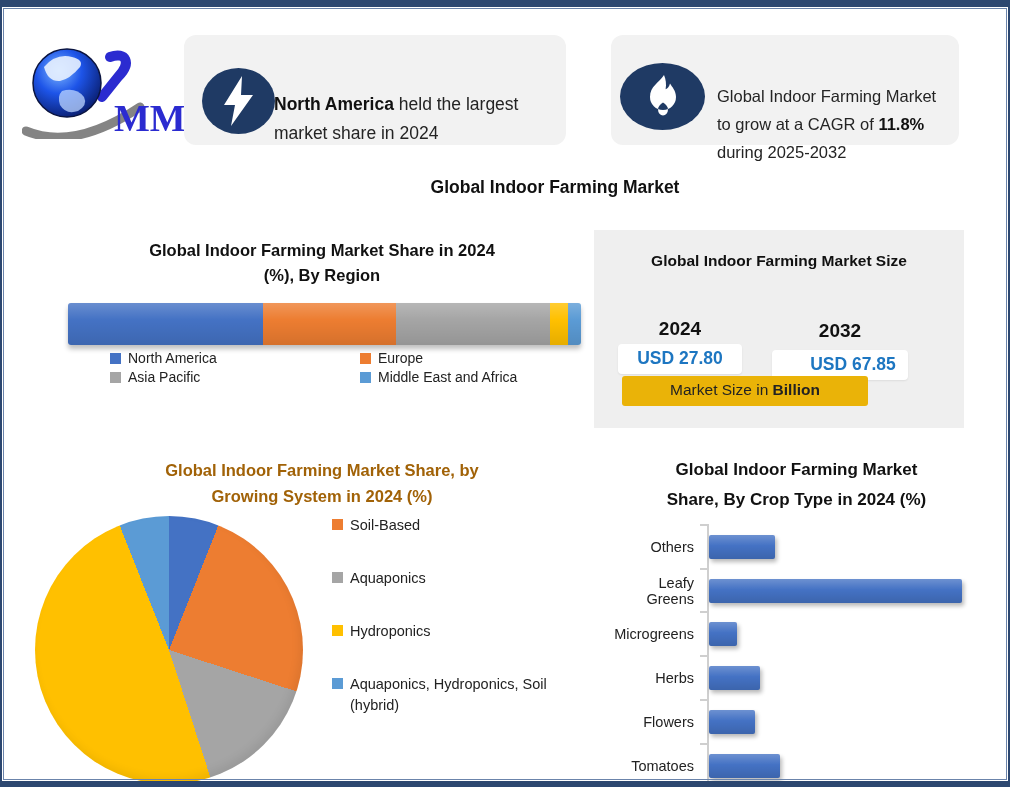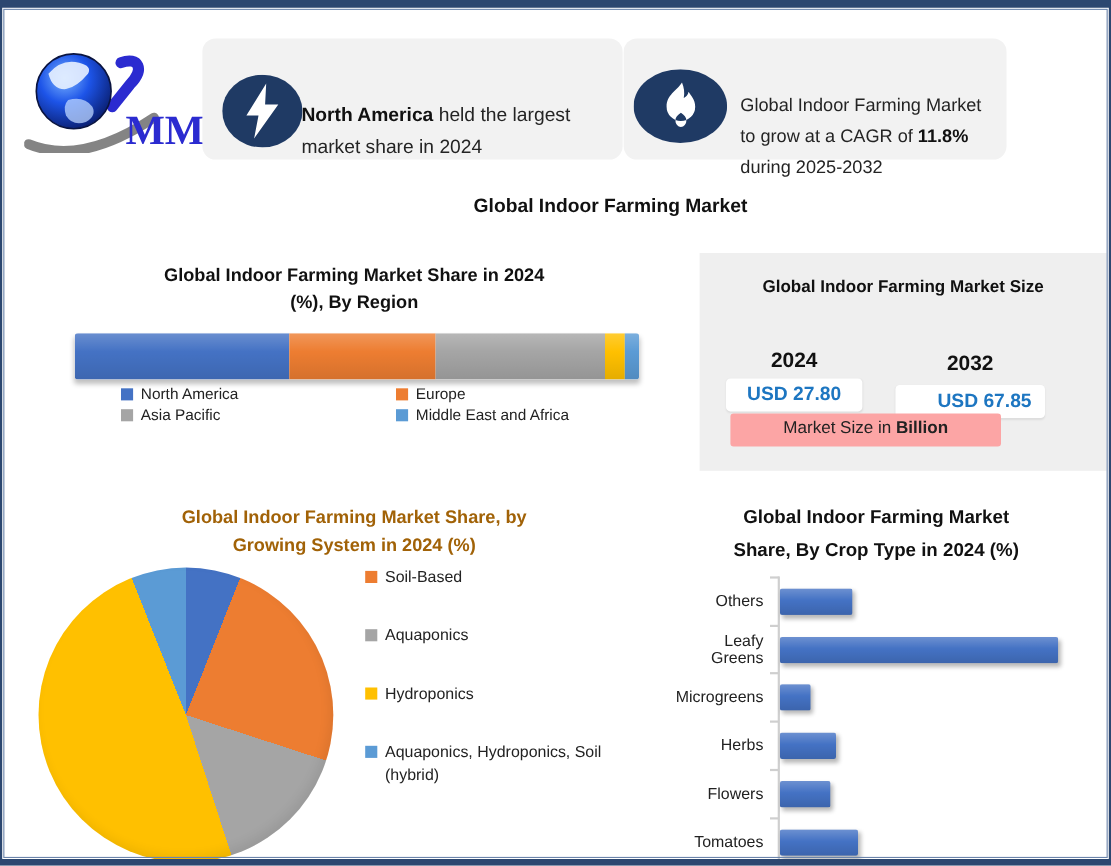--- a/index.html
+++ b/index.html
@@ -14,21 +14,21 @@
   .page::after { content:""; position:absolute; inset:1px; border:1px solid #6b84ab; pointer-events:none; }
 
   
   .logo { position:absolute; left:20px; top:32px; width:165px; height:100px; }
   .logo text { font-family:"Liberation Serif", serif; font-weight:bold; }
 
   .callout {
     position:absolute; top:28px; height:110px; background:#f2f2f2; border-radius:12px;
   }
   .callout-1 { left:182px; width:382px; }
-  .callout-2 { left:565px; width:348px; }
+  .callout-2 { left:609px; width:348px; }
   .icon-badge { position:absolute; }
   .callout-1 .icon-badge { left:18px; top:33px; width:73px; height:66px; }
   .callout-2 .icon-badge { left:9px;  top:28px; width:85px; height:67px; }
   .callout-text { position:absolute; font-size:17.5px; line-height:29px; color:#242424;margin-top:29px; }
   .callout-1 .callout-text { left:90px; top:26px; width:282px; }
   .callout-2 .callout-text { left:106px; top:18px; width:236px; font-size:16.5px; line-height:28px; }
   .callout-text b { color:#111; }
 
   .main-title { position:absolute; left:96px; top:170px; width:914px; text-align:center;
     font-size:17.5px; font-weight:bold; color:#111; }
@@ -42,33 +42,33 @@
   }
   .region-bar .seg { height:100%; background-image:linear-gradient(rgba(255,255,255,.20), rgba(255,255,255,0) 40%, rgba(0,0,0,.10)); }
   .region-legend {
     position:absolute; left:108px; top:342px; width:470px;
     display:grid; grid-template-columns:250px 1fr; font-size:14px; line-height:18.5px; color:#222;
   }
   .legend-item { display:flex; align-items:center; gap:7px; white-space:nowrap; }
   .legend-swatch { width:11px; height:11px; flex:0 0 11px; margin-top:1px; }
 
   
-  .size-box { position:absolute; left:634px; top:223px; width:370px; height:198px;
+  .size-box { position:absolute; left:592px; top:223px; width:370px; height:198px;
     background:#efefef; border-radius:0; }
   .size-title { position:absolute; left:0; top:22px; width:100%; text-align:center;
     font-size:15.5px; font-weight:bold; color:#111; }
   .size-col { position:absolute; text-align:center; }
   .size-col-1 { left:24px;  top:88px; width:124px; }
   .size-col-2 { left:178px; top:90px; width:136px; }
   .size-year { font-size:19px; font-weight:bold; color:#111; }
   .size-chip { margin-top:4px; background:#fff; border-radius:4px; padding:4px 6px 5px;
     font-size:17.5px; font-weight:bold; box-shadow:0 1px 2px rgba(0,0,0,.08); }
   .size-col-2 .size-chip { margin-top:8px; }
   .size-caption { position:absolute; left:28px; top:146px; width:246px; text-align:center;
-    background:#fca5a5; padding:5px 0 7px; font-size:15.5px; color:#222; border-radius:3px; }
+    background:#eab308; padding:5px 0 7px; font-size:15.5px; color:#222; border-radius:3px; }
 
   
   .pie-title { position:absolute; left:58px; top:450px; width:524px; text-align:center;
     font-size:16.5px; font-weight:bold; line-height:26px; color:#a16207; }
   .pie { position:absolute; left:33px; top:509px; width:268px; height:268px; border-radius:50%;
     box-shadow:inset -3px -5px 10px rgba(0,0,0,.07); }
   .pie-legend { position:absolute; left:330px; top:508px; width:238px; font-size:14.5px; color:#222; }
   .pie-legend .legend-item { margin-bottom:32px; align-items:flex-start; white-space:normal; line-height:21px; }
   .pie-legend .legend-swatch { margin-top:4px; }
 

